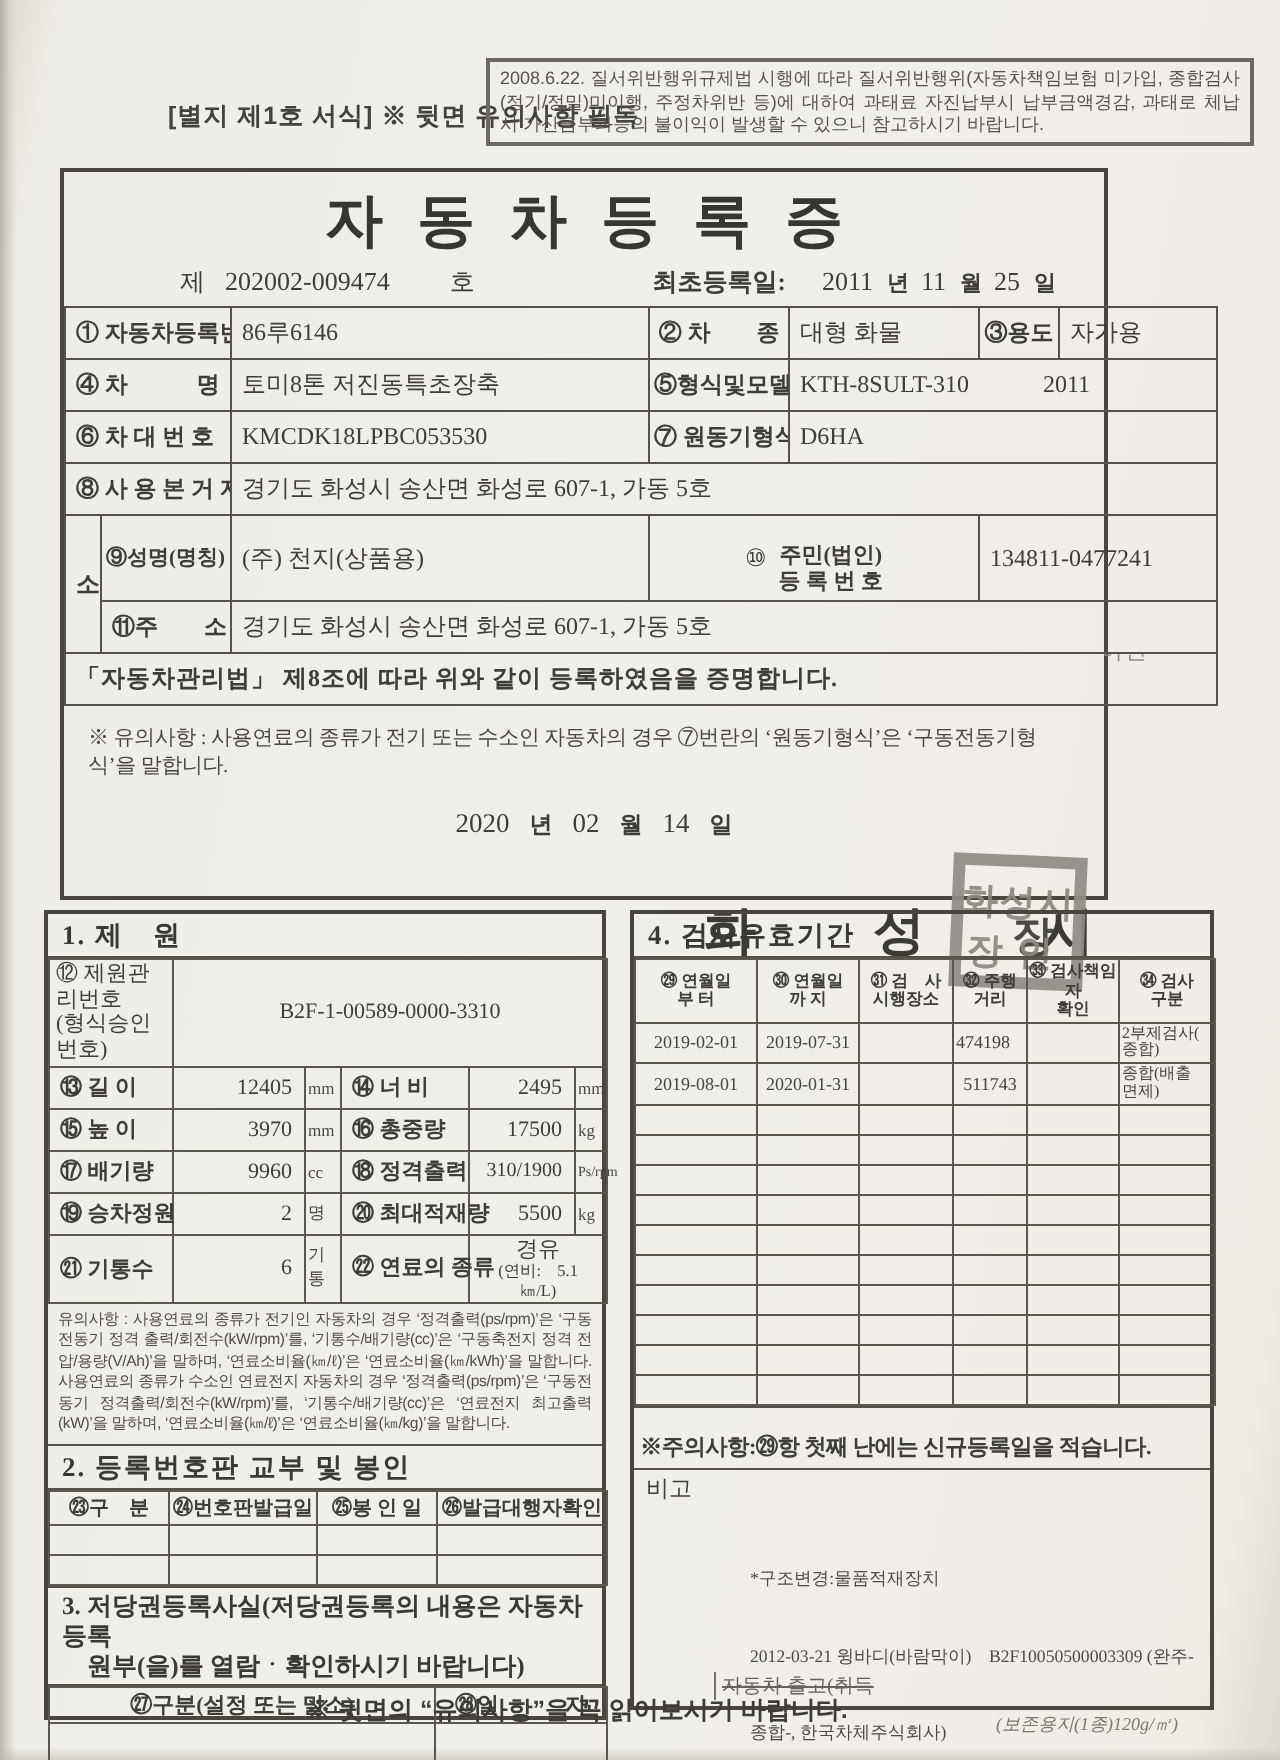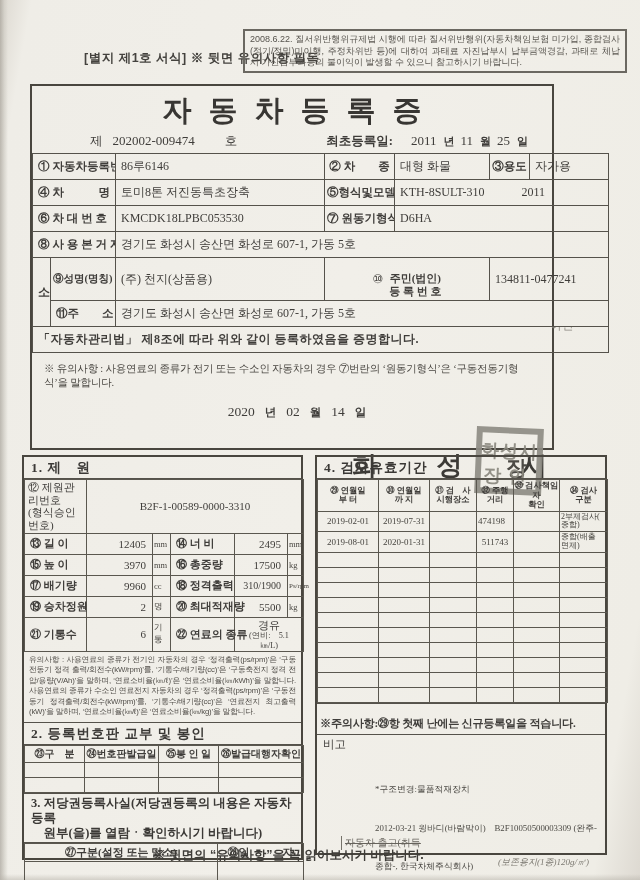--- a/index.html
+++ b/index.html
@@ -95,21 +95,21 @@
   table.insp td { font-size:9px; text-align:center; padding:1px 1px; height:20px;
     overflow:hidden; color:#46443f; }
   table.insp td.kind { font-size:8px; text-align:left; white-space:pre-line; line-height:1.1; }
   table.insp tr.empty td { height:15px; }
   .caution { font-weight:bold; font-size:11.2px; padding:12px 3px 3px; letter-spacing:-.3px;
     border-top:1px solid #55524b; }
   .remark-label { font-size:11.5px; padding:2px 6px; border-top:1px solid #55524b; }
   .remarks { font-size:8.8px; line-height:1.45; padding:4px 4px 0 58px; color:#4c4a45;
     white-space:pre-wrap; }
 
-  .struck { position:absolute; left:341px; top:836px; font-size:10px; color:#66635c;
+  .struck { position:absolute; left:357px; top:836px; font-size:10px; color:#66635c;
     text-decoration:line-through; border-left:1px solid #75726a; padding-left:3px; }
   .footer-notice { position:absolute; left:153px; top:847px; font-size:12.5px; font-weight:bold;
     font-family:"Liberation Sans",sans-serif; color:#3e3c38; }
   .paper-spec { position:absolute; left:498px; top:856px; font-size:9px; color:#7b7870;font-style:italic; }
 </style>
 </head>
 <body>
 
 <div class="edge-left"></div>
 <div class="edge-bottom"></div>

